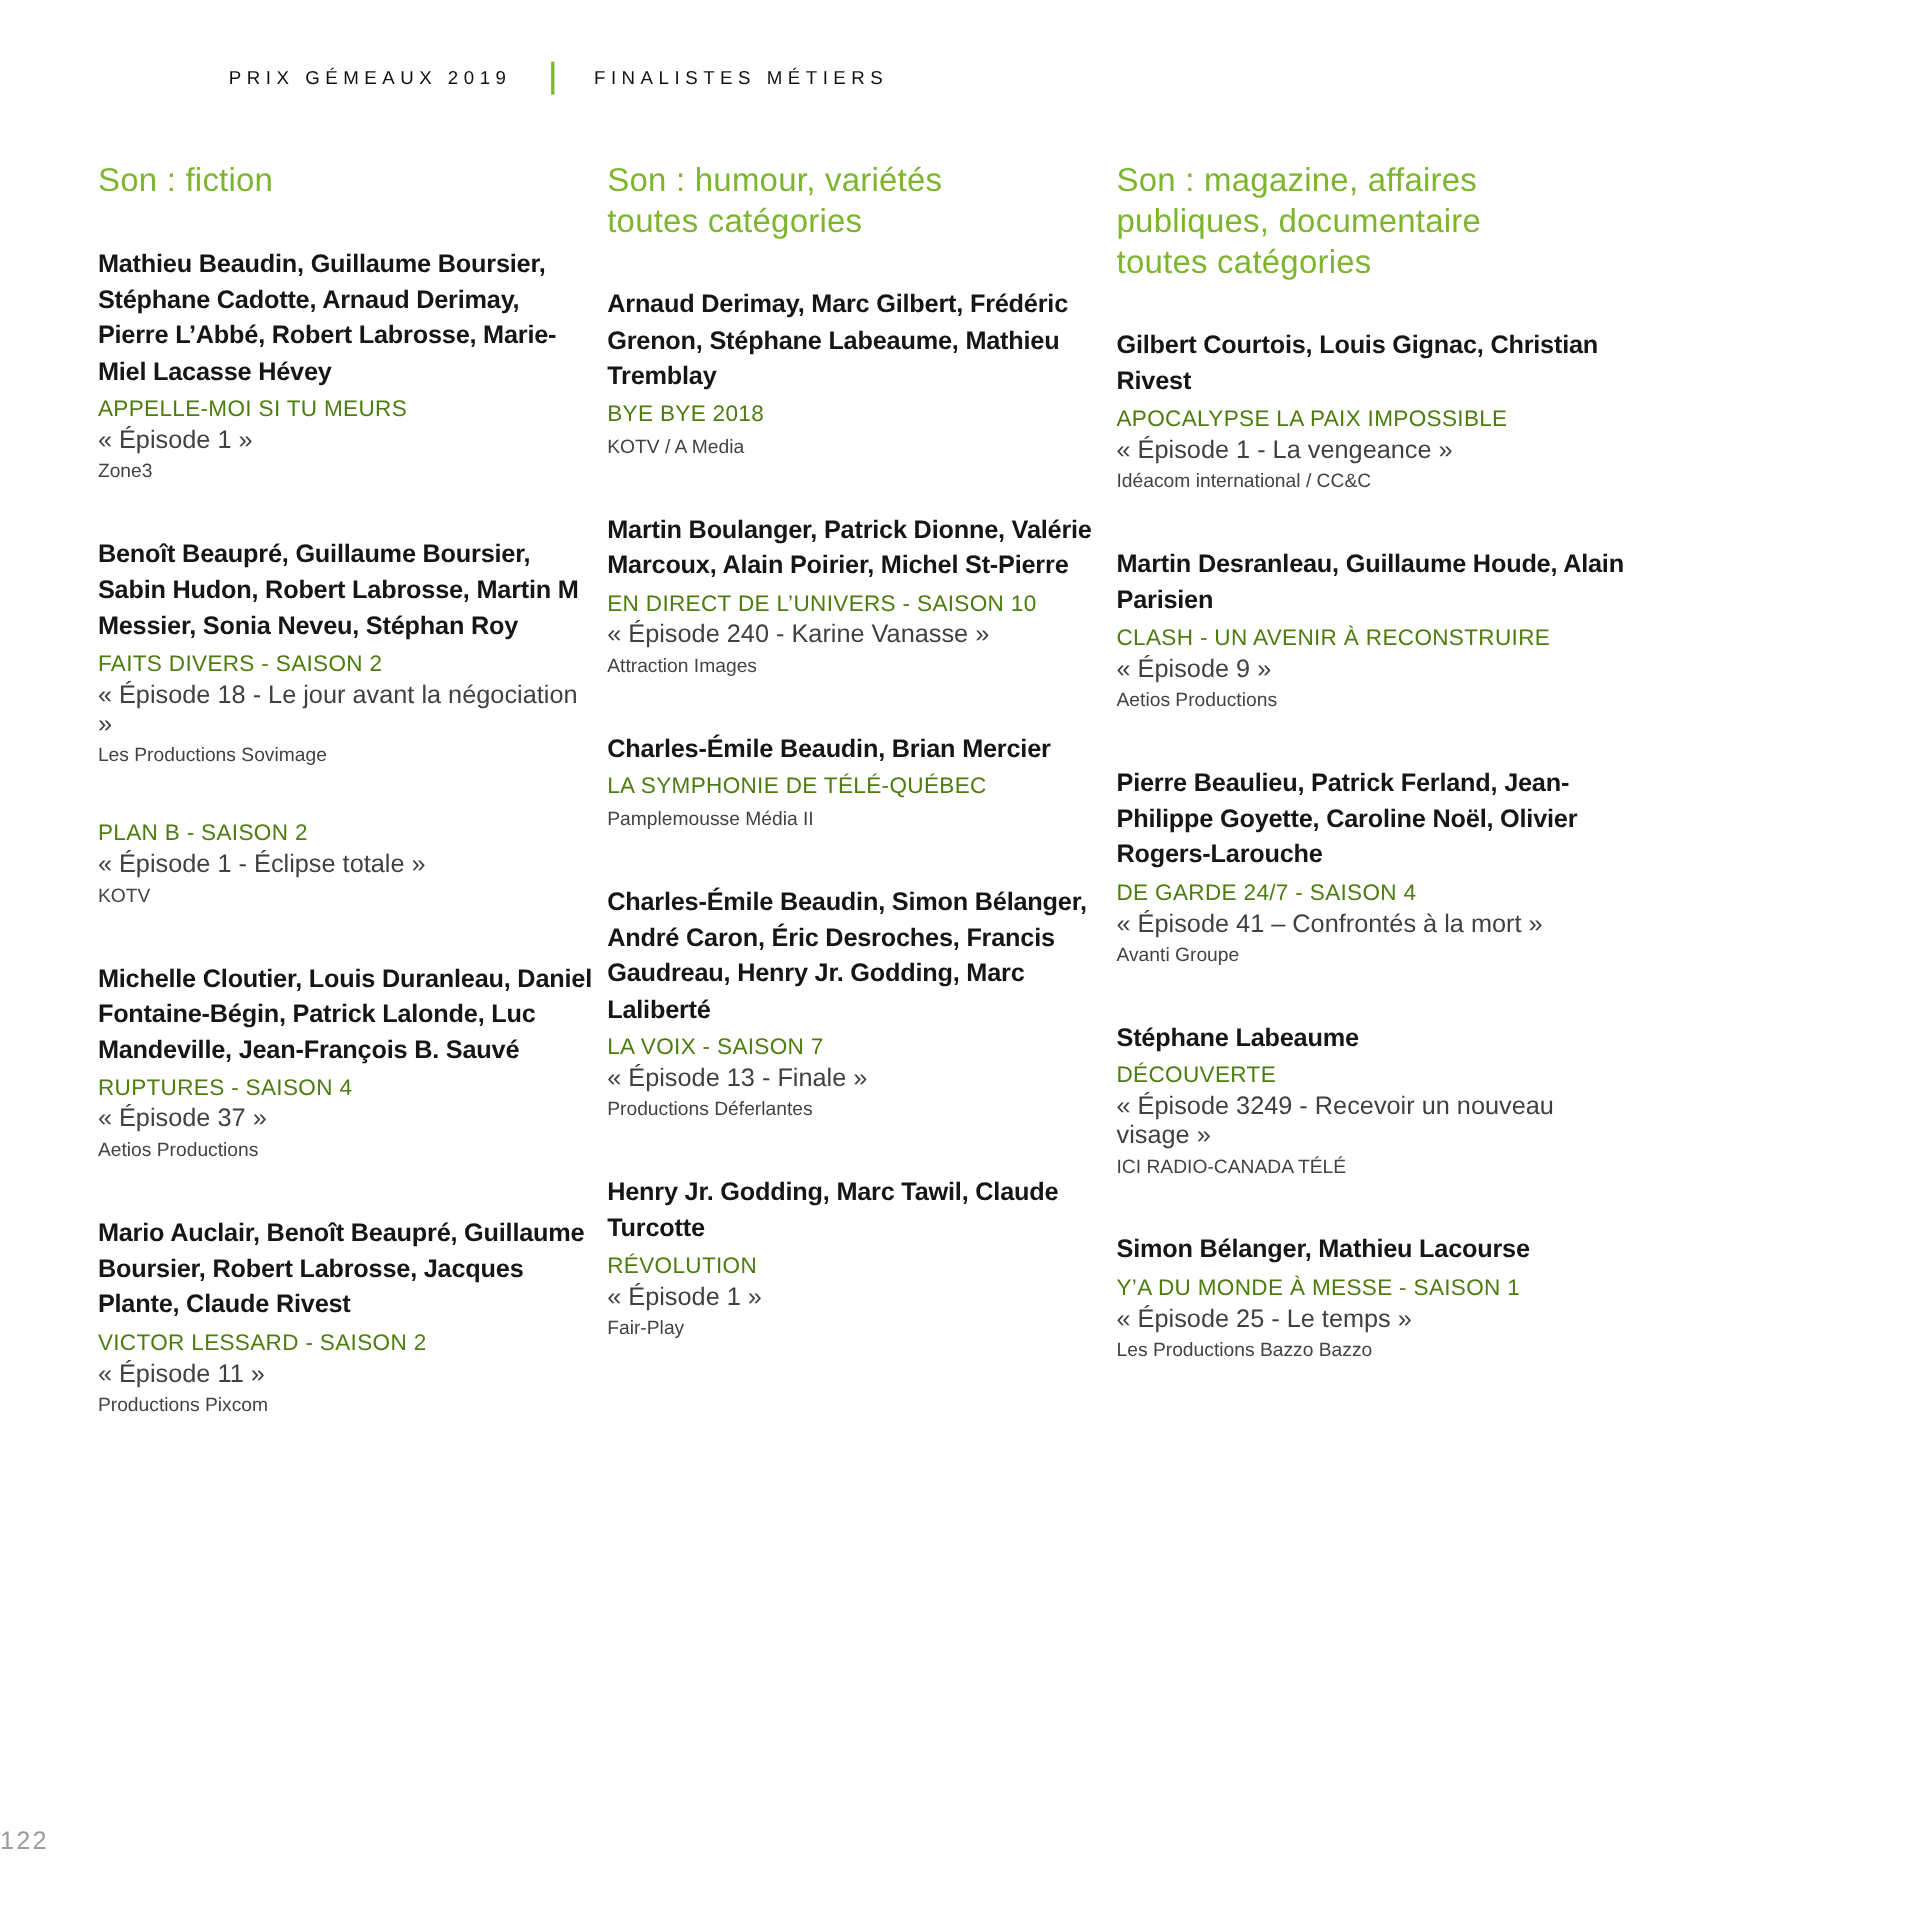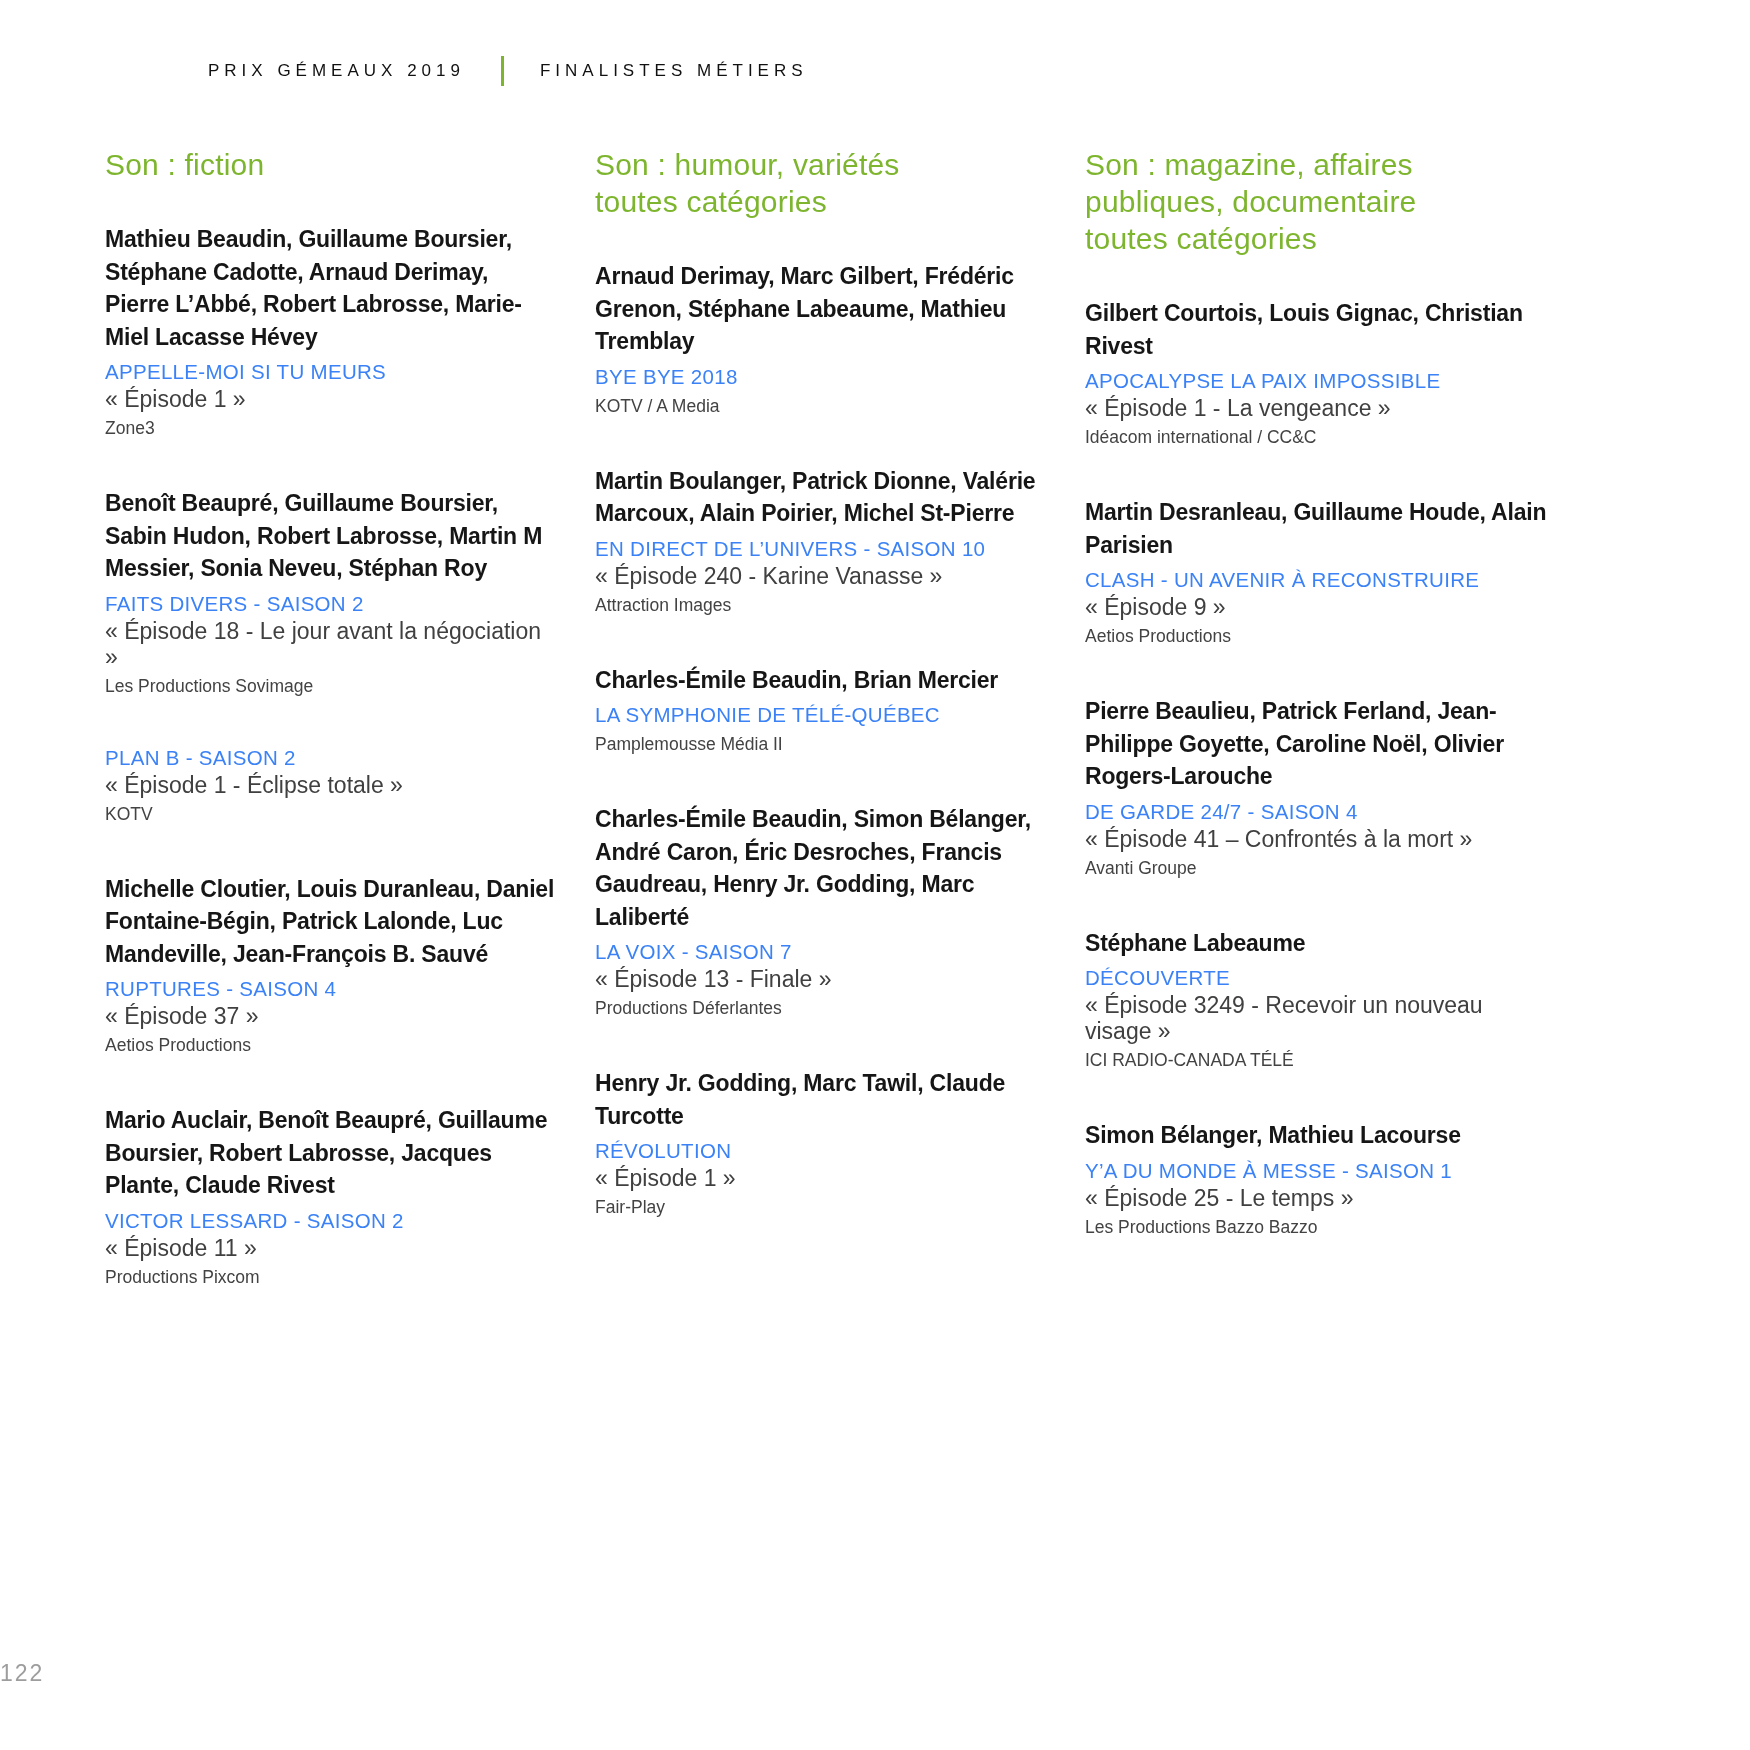--- a/index.html
+++ b/index.html
@@ -29,23 +29,23 @@
     white-space: nowrap;
   }
   .header-sep {
     display: inline-block;
     width: 3px;
     height: 30px;
   }
   .columns {
     position: absolute;
     top: 146px;
-    left: 105px;
+    left: 89px;
     display: flex;
-    gap: 40px;
+    gap: 13px;
   }
   .col { width: 450px; }
   .col:last-child { width: 462px; }
   .heading {
     font-size: 30px;
     line-height: 37px;
     font-weight: normal;
     margin: 0 0 40px 0;
     white-space: pre-line;
     letter-spacing: 0.2px;
@@ -57,21 +57,21 @@
     line-height: 32.5px;
     margin: 0 0 6px 0;
     letter-spacing: -0.2px;
     color: #161616;
   }
   .title {
     font-size: 20.5px;
     line-height: 26px;
     margin: 0;
     letter-spacing: 0.3px;
-    color: #3b82f6;
+    color: #4d7c0f;
   }
   .episode {
     font-size: 23px;
     line-height: 26px;
     margin: 1px 0 0 0;
     color: #404040;
   }
   .producer {
     font-size: 17.5px;
     line-height: 25px;

